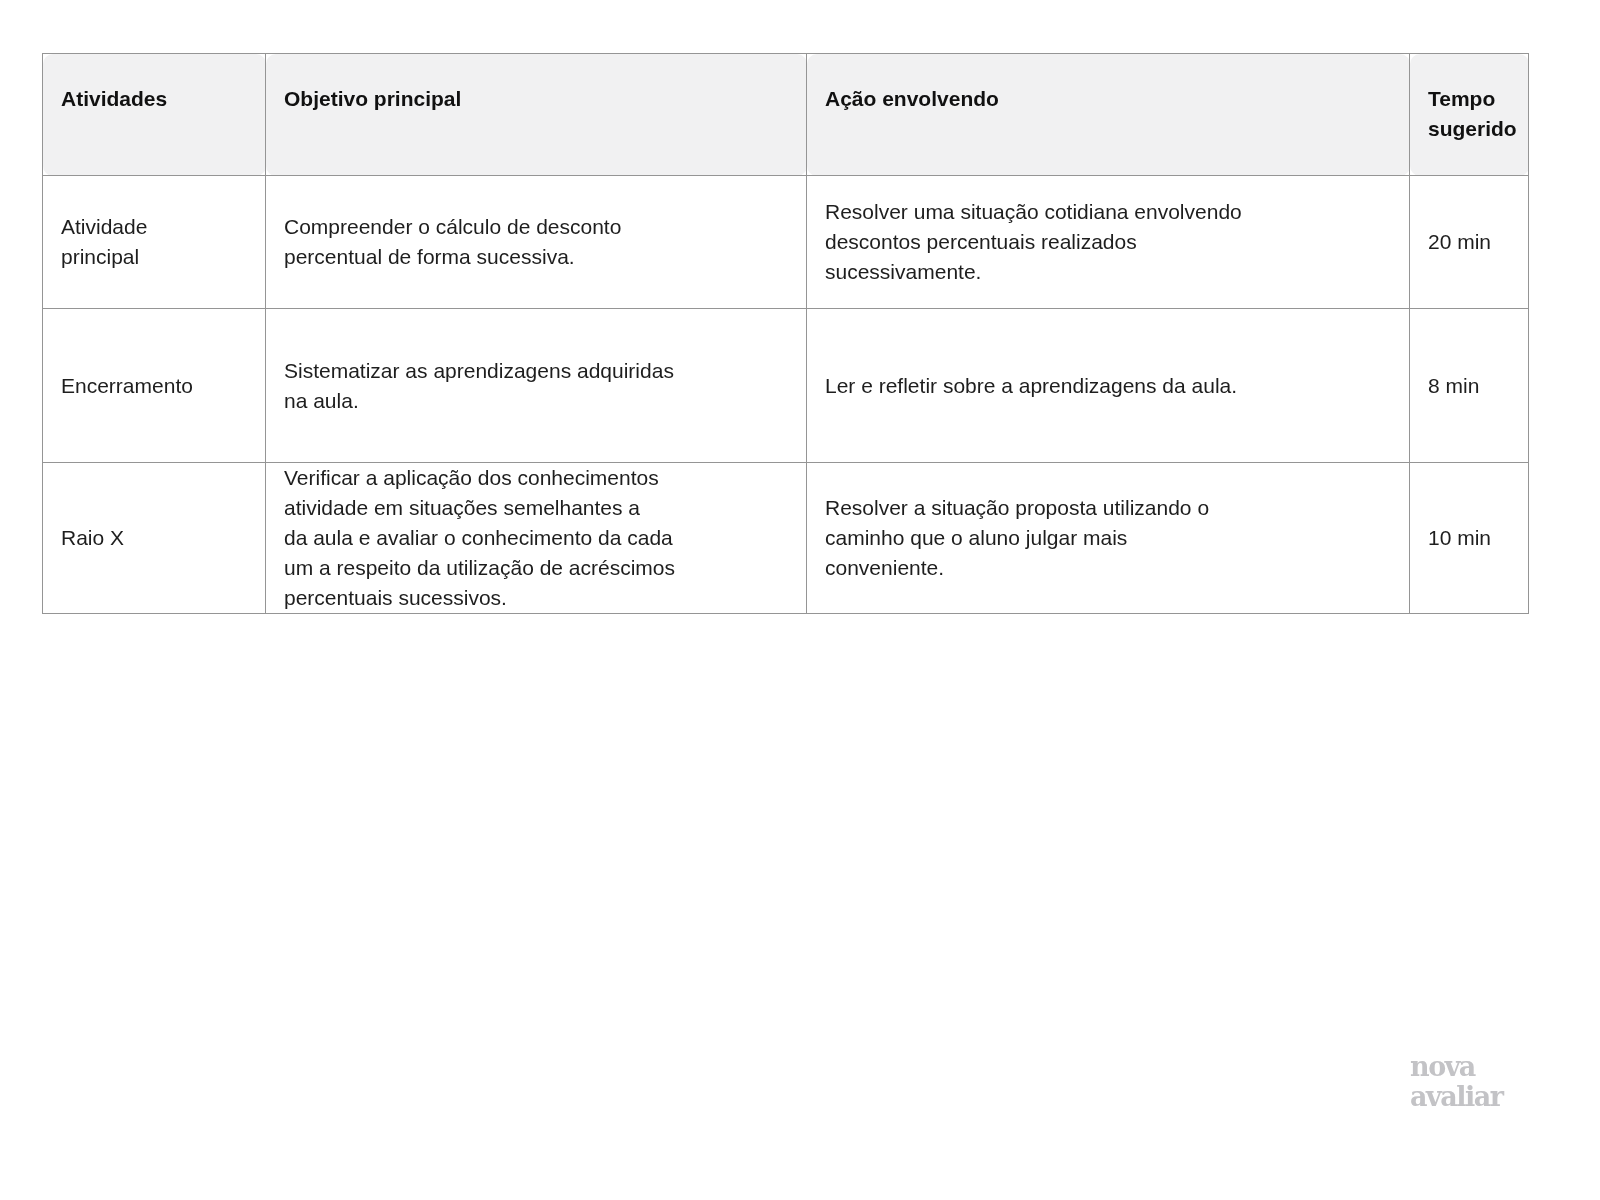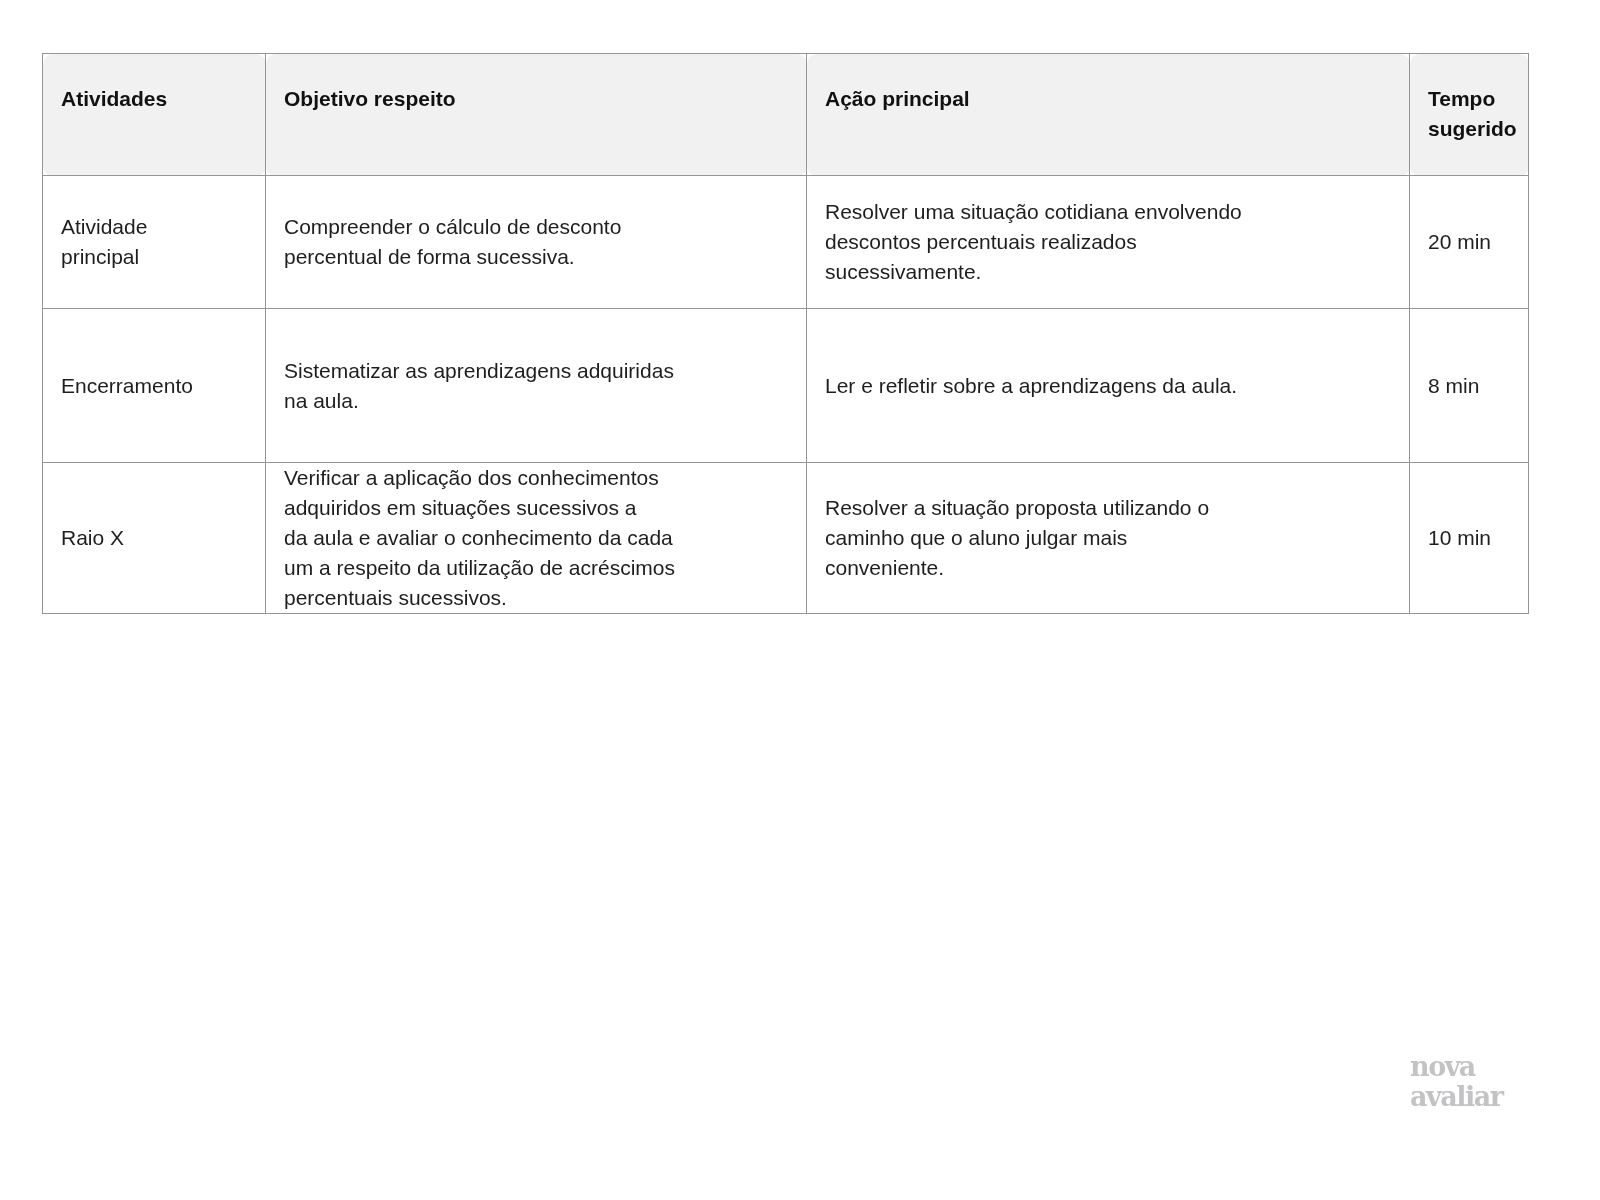--- a/index.html
+++ b/index.html
@@ -79,22 +79,22 @@
   <table class="schedule">
     <colgroup>
       <col class="c1">
       <col class="c2">
       <col class="c3">
       <col class="c4">
     </colgroup>
     <thead>
       <tr>
         <th>Atividades</th>
-        <th>Objetivo respeito</th>
-        <th>Ação principal</th>
+        <th>Objetivo principal</th>
+        <th>Ação envolvendo</th>
         <th>Tempo
 sugerido</th>
       </tr>
     </thead>
     <tbody id="table-body">
 
     <tr>
       <td>Atividade
 principal</td>
       <td>Compreender o cálculo de desconto
@@ -110,21 +110,21 @@
       <td>Encerramento</td>
       <td>Sistematizar as aprendizagens adquiridas
 na aula.</td>
       <td>Ler e refletir sobre a aprendizagens da aula.</td>
       <td>8 min</td>
     </tr>
 
     <tr>
       <td>Raio X</td>
       <td>Verificar a aplicação dos conhecimentos
-adquiridos em situações sucessivos a
+atividade em situações semelhantes a
 da aula e avaliar o conhecimento da cada
 um a respeito da utilização de acréscimos
 percentuais sucessivos.</td>
       <td>Resolver a situação proposta utilizando o
 caminho que o aluno julgar mais
 conveniente.</td>
       <td>10 min</td>
     </tr>
   </tbody>
   </table>

